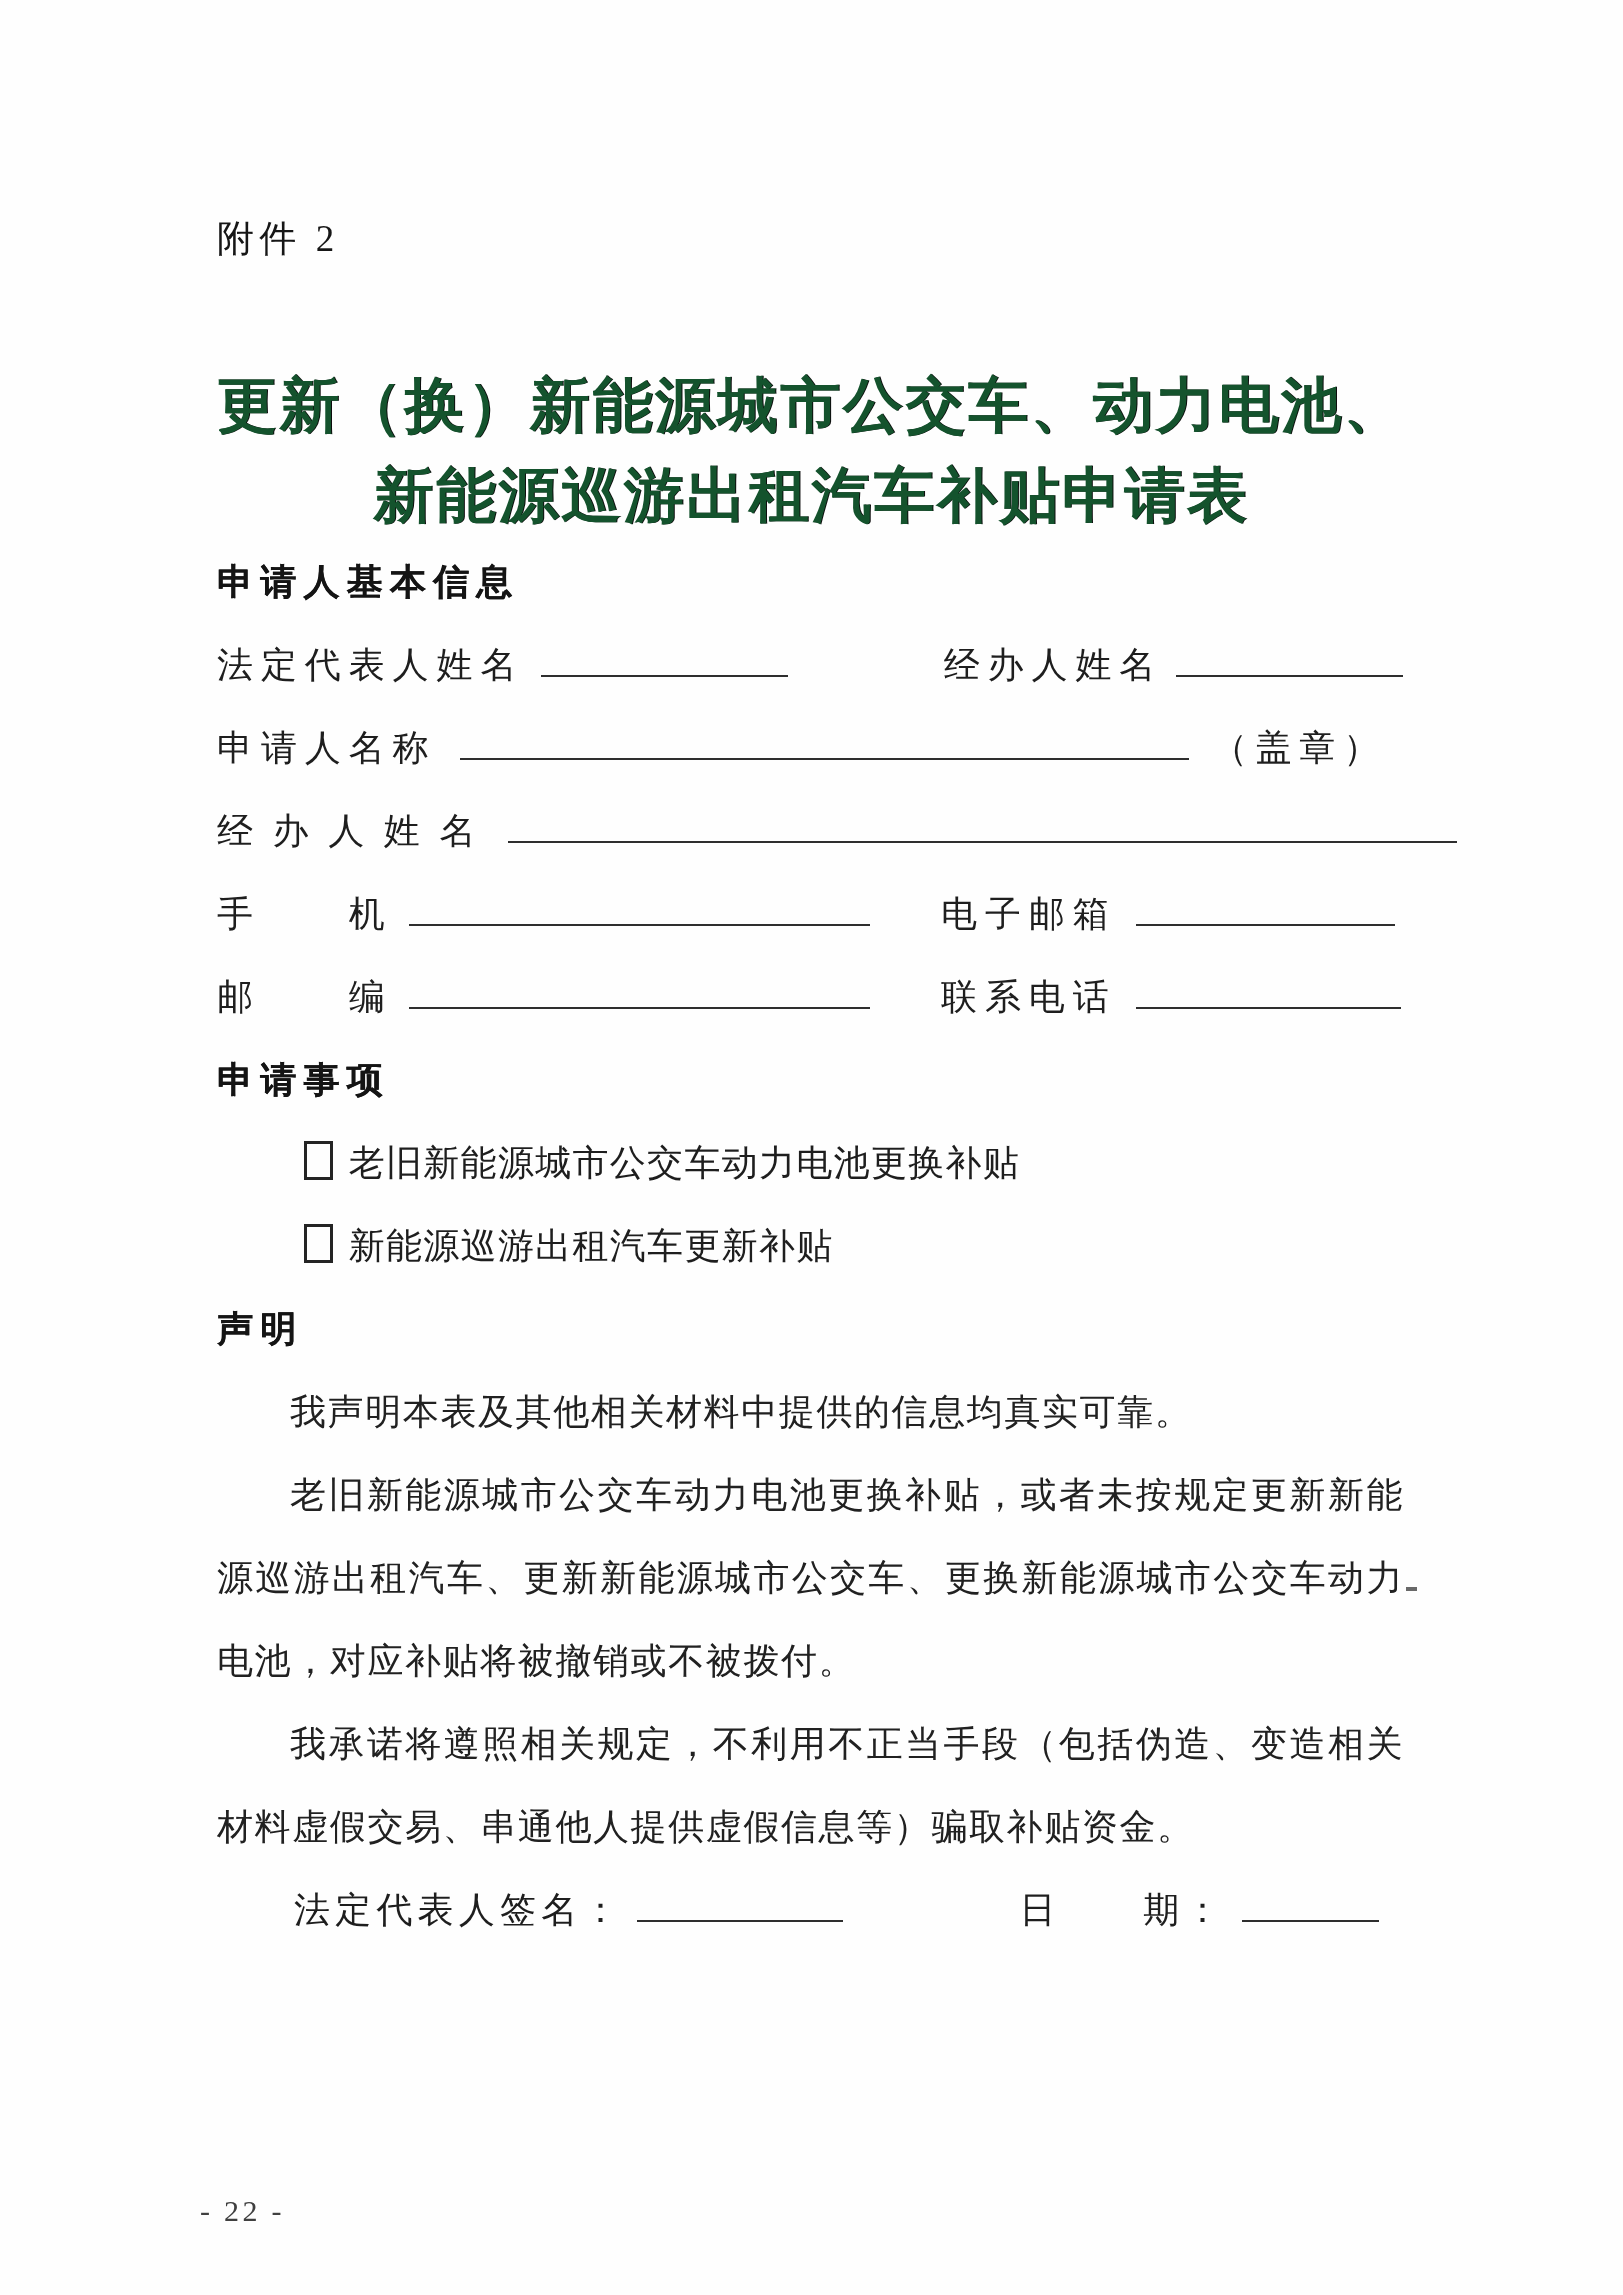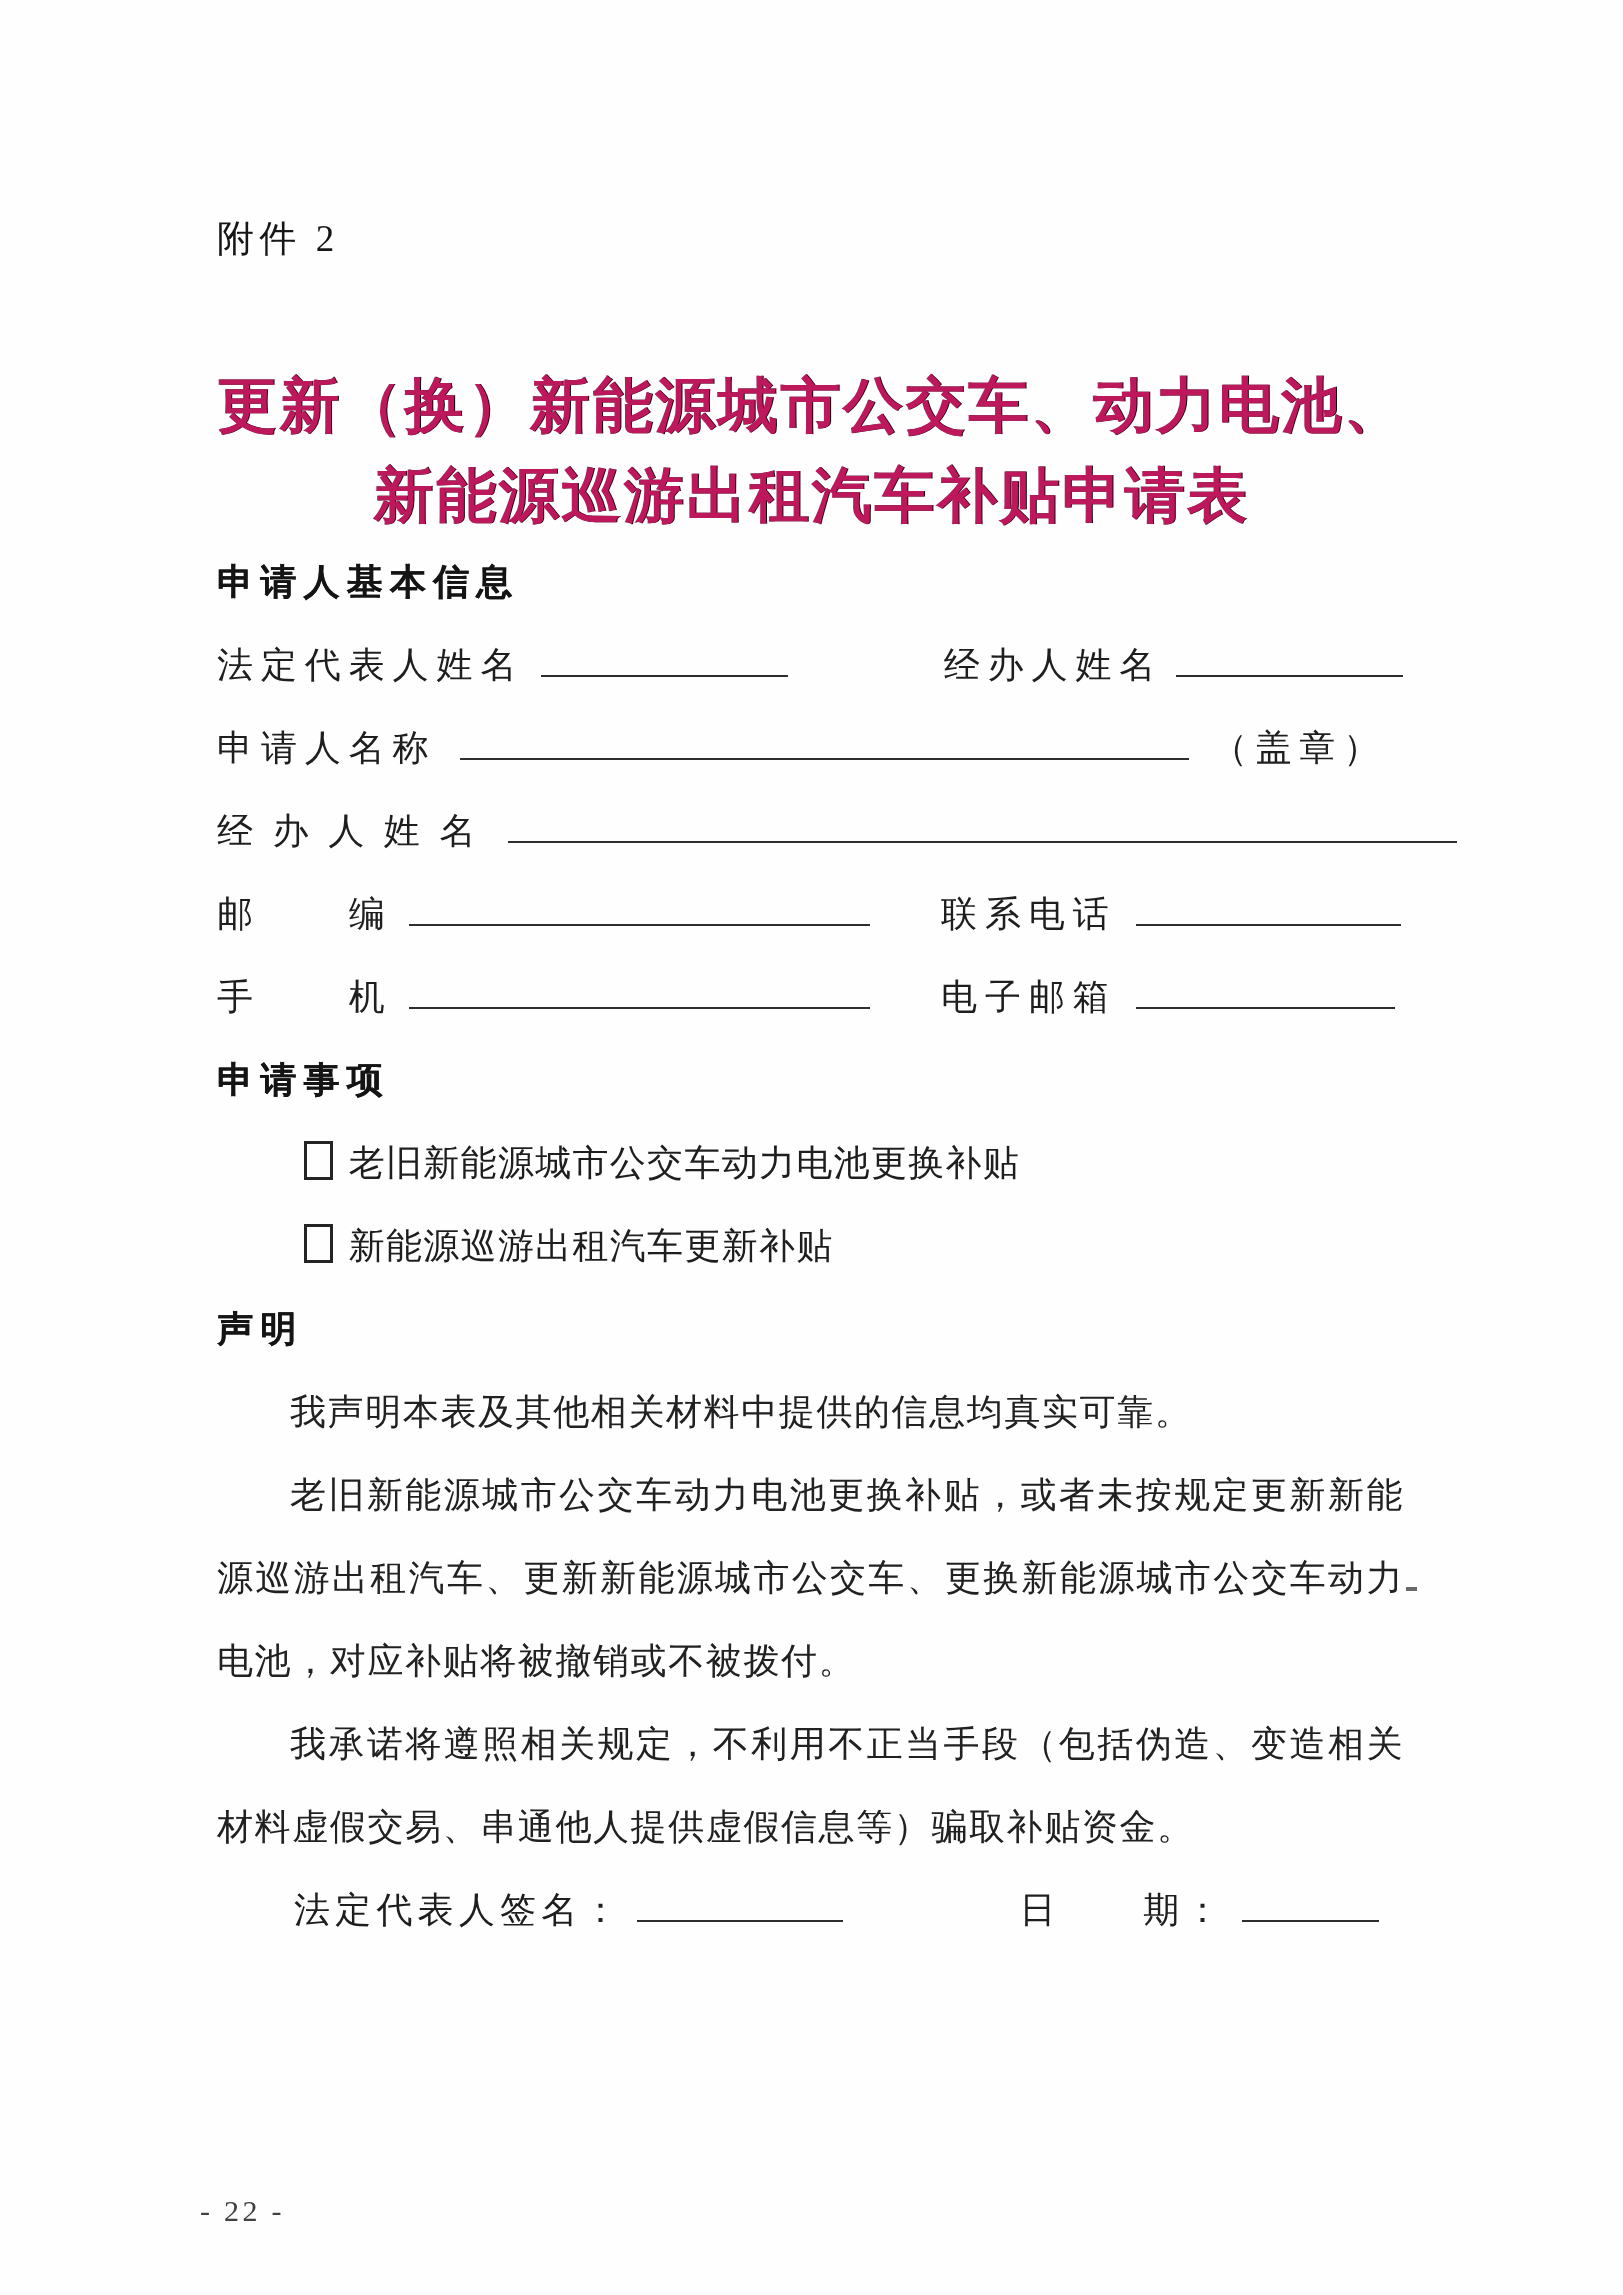--- a/index.html
+++ b/index.html
@@ -21,21 +21,21 @@
     letter-spacing: 5.2px;
     color: #161616;
   }
   .doc-title {
     margin-top: 99px;
     text-align: center;
     font-weight: bold;
     font-size: 60px;
     line-height: 90px;
     letter-spacing: 2.6px;
-    color: #be185d;
+    color: #14532d;
     text-shadow: 1px 0 0 #0d0d0d;
   }
   .content {
     margin: 0 219px 0 217px; 
     font-size: 36px;
   }
   .line { line-height: 83px; white-space: nowrap; }
   .sec-heading {
     font-weight: bold;
     letter-spacing: 7.2px;
@@ -124,25 +124,25 @@
 
     <div class="line">
       <span class="field-label">申请人名称</span><span class="blank b-name"></span><span class="seal">（盖章）</span>
     </div>
 
     <div class="line">
       <span class="wide-label">经办人姓名</span><span class="blank b-addr"></span>
     </div>
 
     <div class="line">
-      <span class="field-label">邮　　编</span><span class="blank b-post"></span><span class="field-label l-phone">联系电话</span><span class="blank b-phone"></span>
+      <span class="field-label">手　　机</span><span class="blank b-mobile"></span><span class="field-label l-email">电子邮箱</span><span class="blank b-email"></span>
     </div>
 
     <div class="line">
-      <span class="field-label">手　　机</span><span class="blank b-mobile"></span><span class="field-label l-email">电子邮箱</span><span class="blank b-email"></span>
+      <span class="field-label">邮　　编</span><span class="blank b-post"></span><span class="field-label l-phone">联系电话</span><span class="blank b-phone"></span>
     </div>
 
     <div class="line sec-heading">申请事项</div>
 
 
     <div class="line cb-row">
       <span class="checkbox"></span><span>老旧新能源城市公交车动力电池更换补贴</span>
     </div>
 
     <div class="line cb-row">

